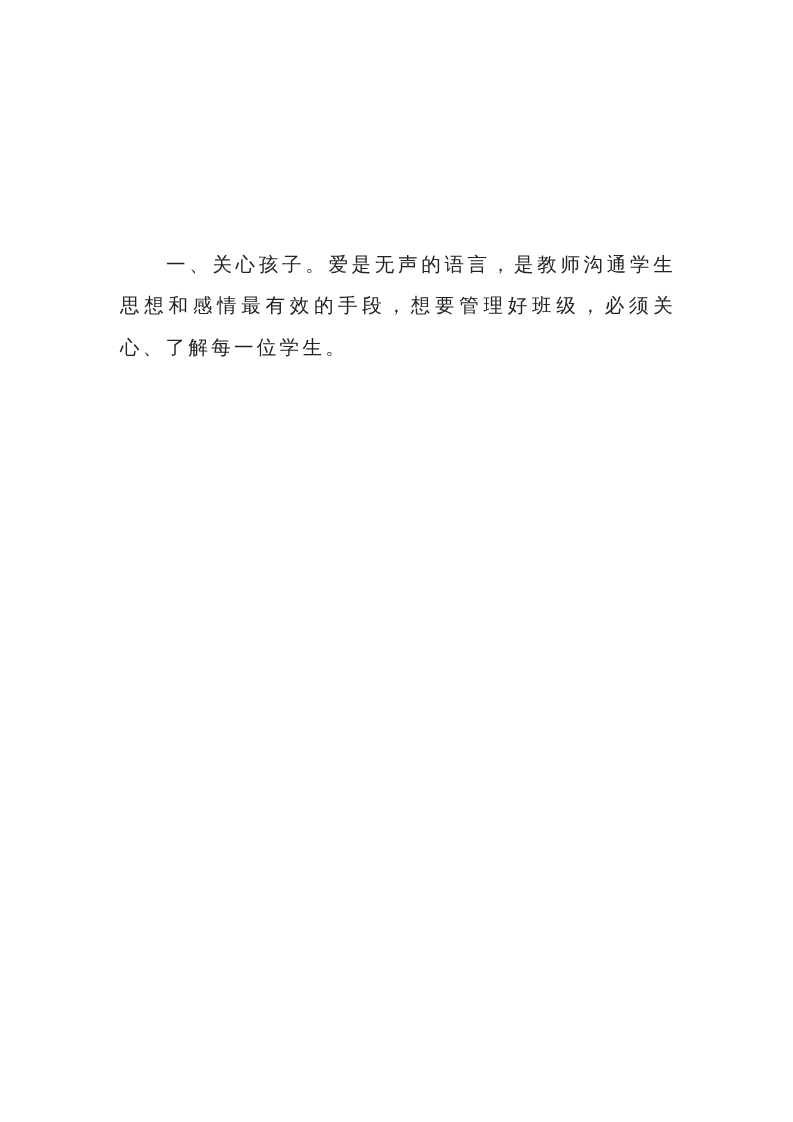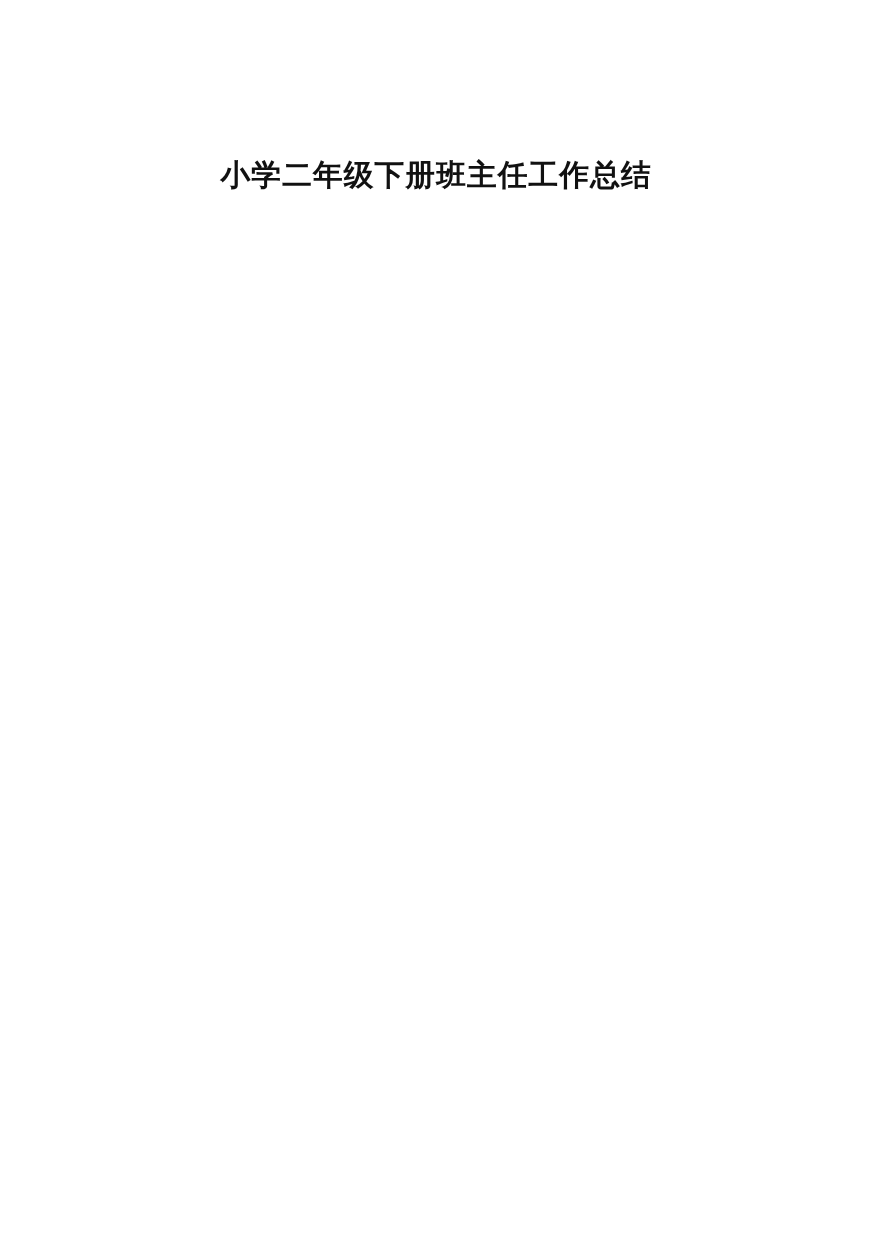--- a/index.html
+++ b/index.html
@@ -48,16 +48,16 @@
     }
     .para {
       margin: 0;
       text-indent: 46px;
     }
   </style>
 </head>
 <body>
 
 <div class="page">
-  <div class="title">小学二年级下册班主任工作总结</div>
   <div class="body-text">
+    <p class="para">一、关心孩子。爱是无声的语言，是教师沟通学生思想和感情最有效的手段，想要管理好班级，必须关心、了解每一位学生。</p>
   </div>
 </div>
 
 </body></html>

